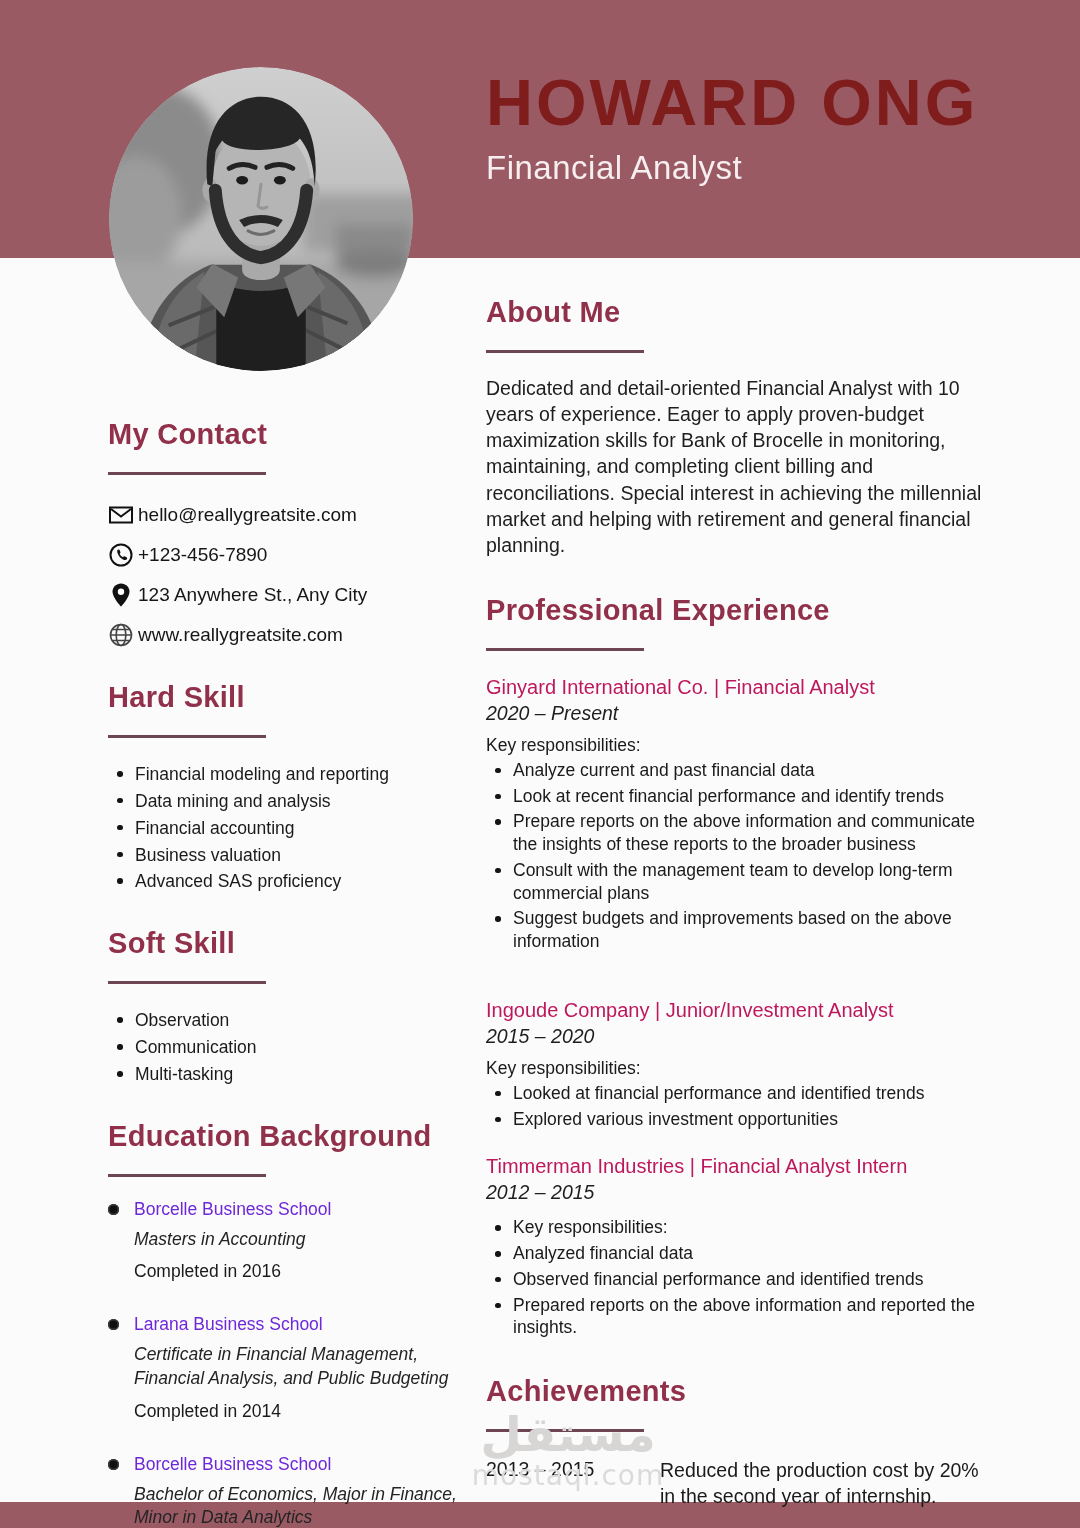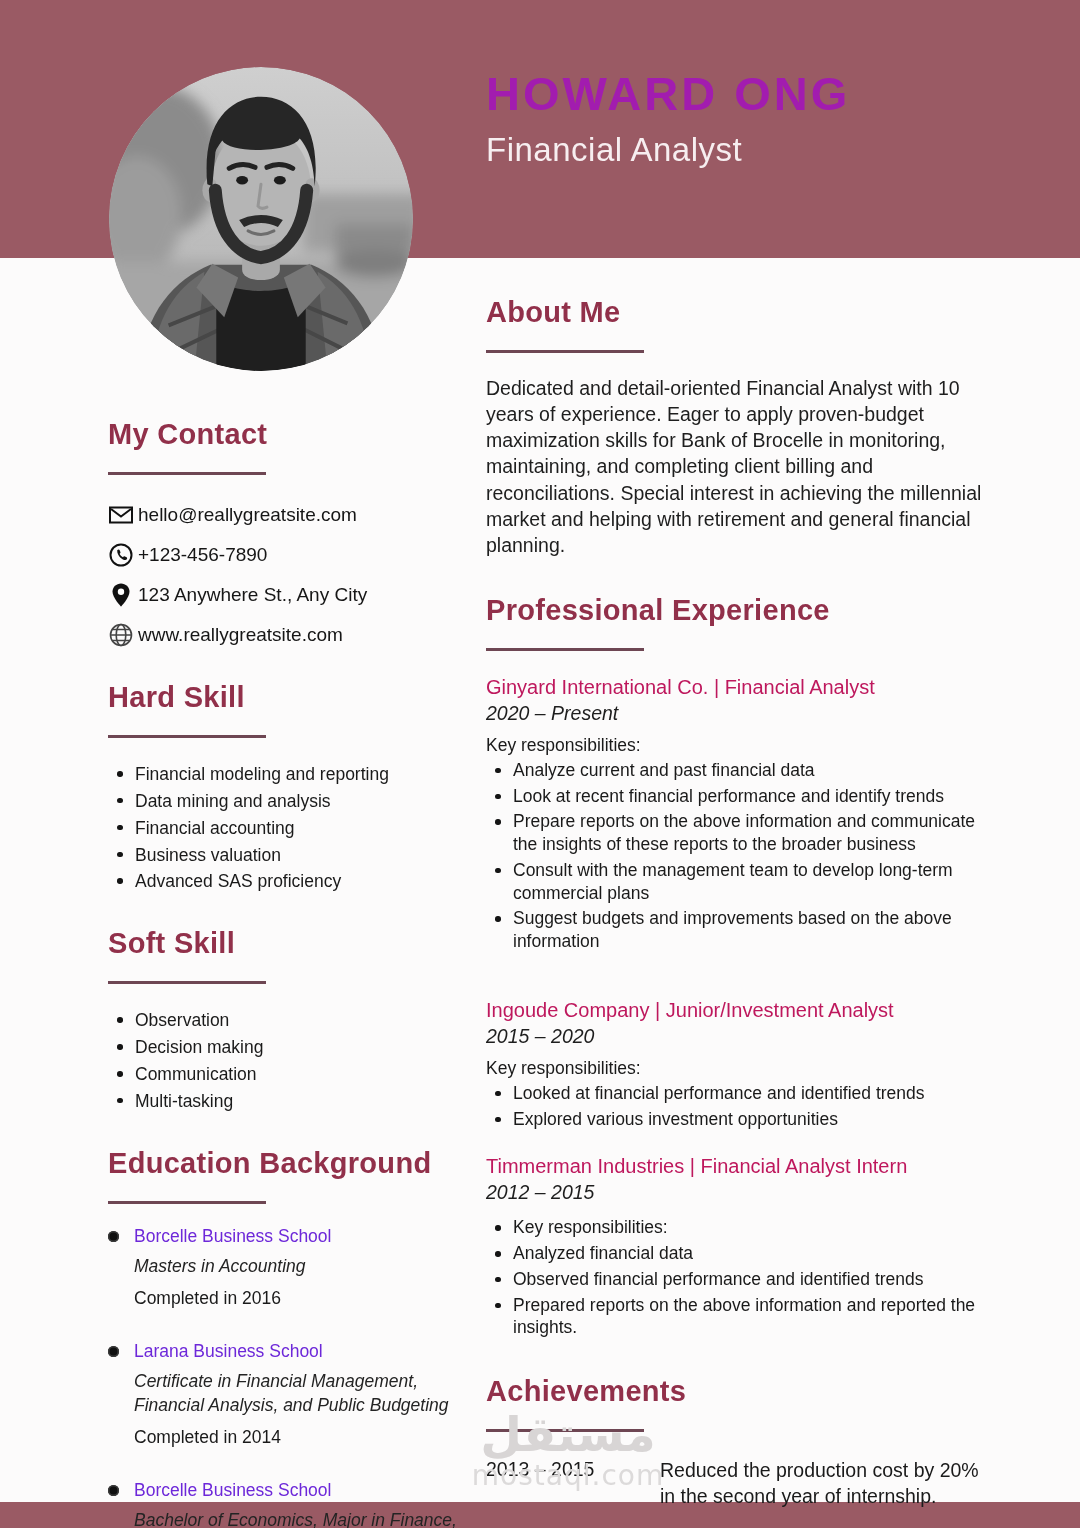--- a/index.html
+++ b/index.html
@@ -3,21 +3,21 @@
 <meta charset="utf-8">
 <style>
   html,body{margin:0;padding:0;background:#e8e8e8;}
   .page{position:relative;width:1080px;height:1528px;background:#fcfbfb;overflow:hidden;
         font-family:"Liberation Sans",sans-serif;color:#1b1b1b;margin:0 auto;}
   .top-band{position:absolute;left:0;top:0;width:1080px;height:258px;background:#9a5a64;}
   .bottom-band{position:absolute;left:0;bottom:0;width:1080px;height:26px;background:#9a5a64;}
   .photo{position:absolute;left:109px;top:67px;width:304px;height:304px;border-radius:50%;overflow:hidden;}
   .photo svg{display:block;width:100%;height:100%;}
   .header-text{position:absolute;left:486px;top:70px;}
-  .header-text h1{margin:0;font-size:47px;line-height:1;font-weight:800;letter-spacing:3px;color:#a21caf;}
+  .header-text h1{margin:0;font-size:65px;line-height:1;font-weight:800;letter-spacing:3px;color:#7f1d1d;}
   .header-text .subtitle{margin-top:14px;font-size:33px;font-weight:400;color:#f7eef0;letter-spacing:0.5px;}
 
   h2.sec{margin:0;font-size:29px;font-weight:800;color:#91304a;letter-spacing:0.3px;}
   .rule{width:158px;height:3px;background:#6e4653;margin-top:21px;}
 
   .left-col{position:absolute;left:108px;top:418px;width:372px;}
   .left-col section{margin-bottom:33px;}
 
   .contact-list{list-style:none;margin:27px 0 0;padding:0;}
   .contact-list li{display:flex;align-items:center;gap:4px;margin-bottom:14px;font-size:19px;color:#161616;}
@@ -183,21 +183,20 @@
         <li>Business valuation</li>
         <li>Advanced SAS proficiency</li>
       </ul>
     </section>
 
     <section>
       <h2 class="sec">Soft Skill</h2>
       <div class="rule"></div>
       <ul class="skill-list">
         <li>Observation</li>
-        <li>Decision making</li>
         <li>Communication</li>
         <li>Multi-tasking</li>
       </ul>
     </section>
 
     <section>
       <h2 class="sec">Education Background</h2>
       <div class="rule"></div>
 
       <div class="edu-item">

